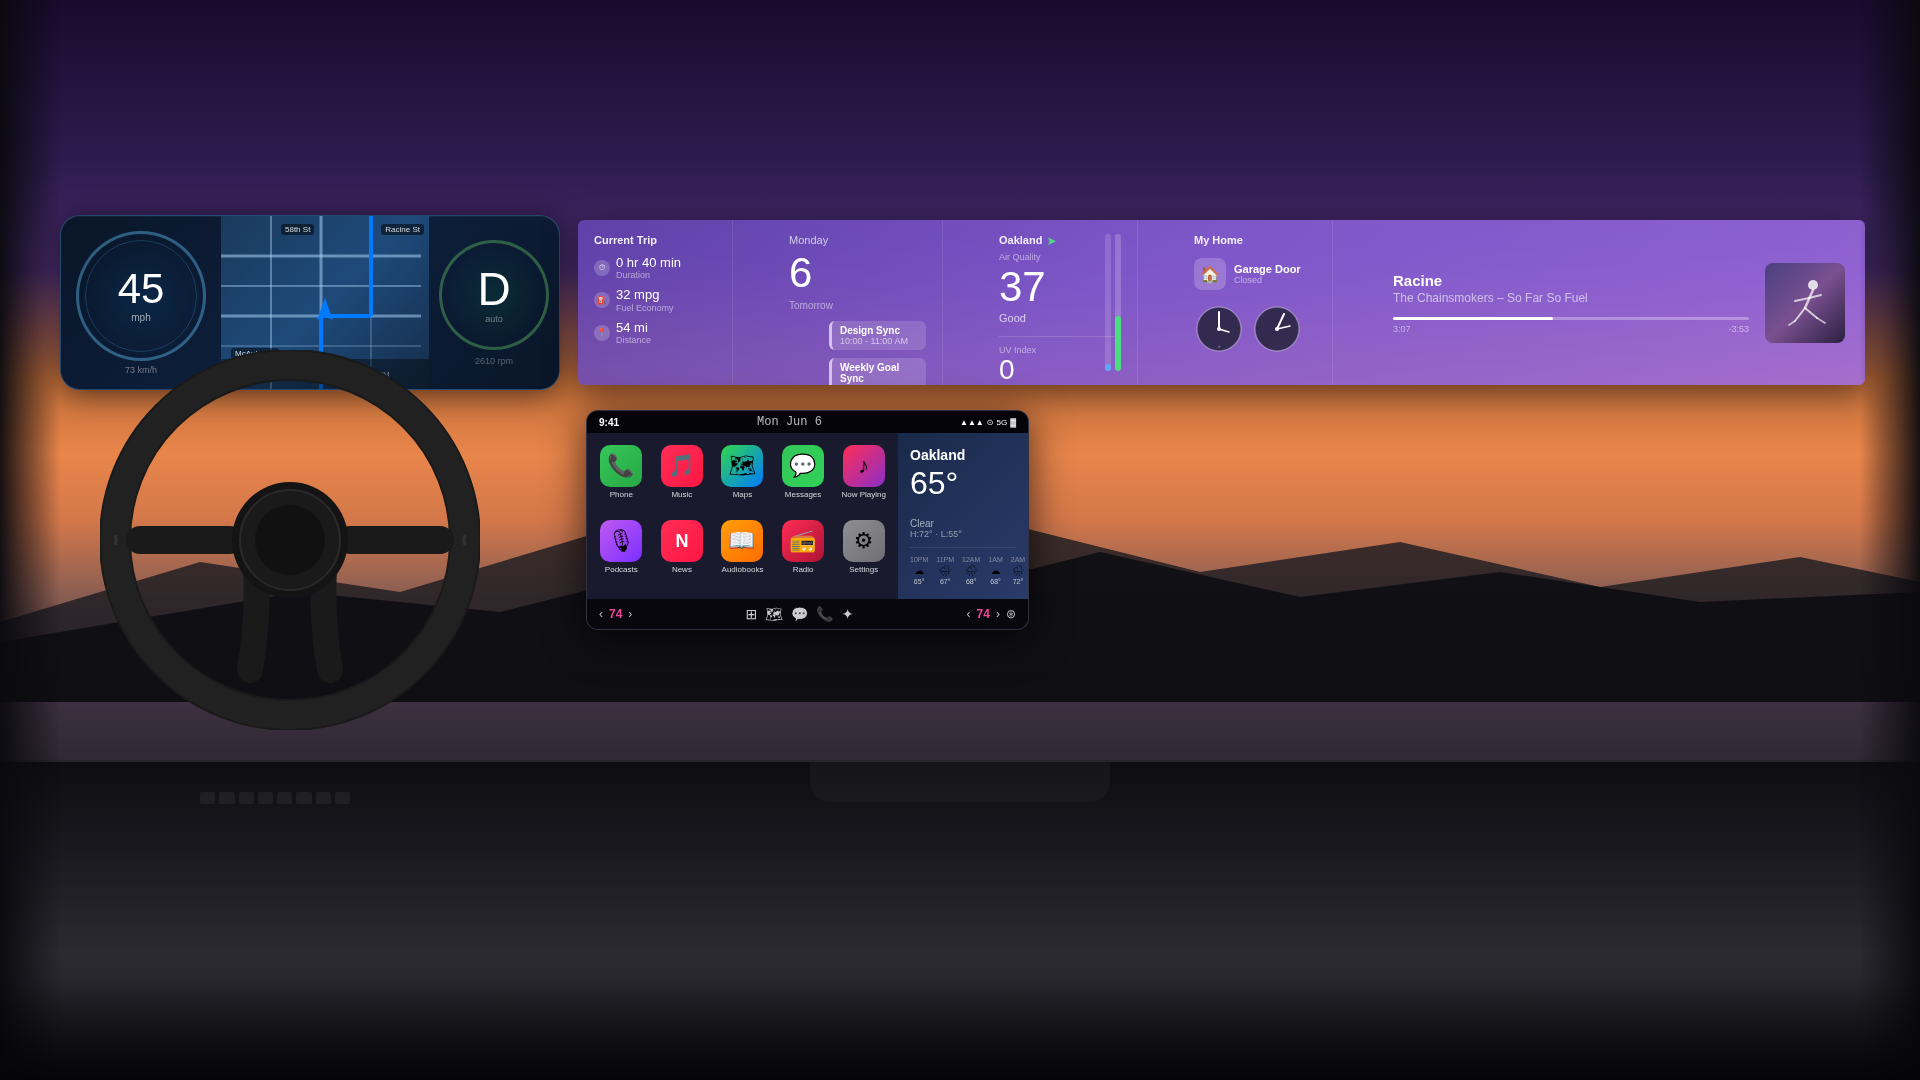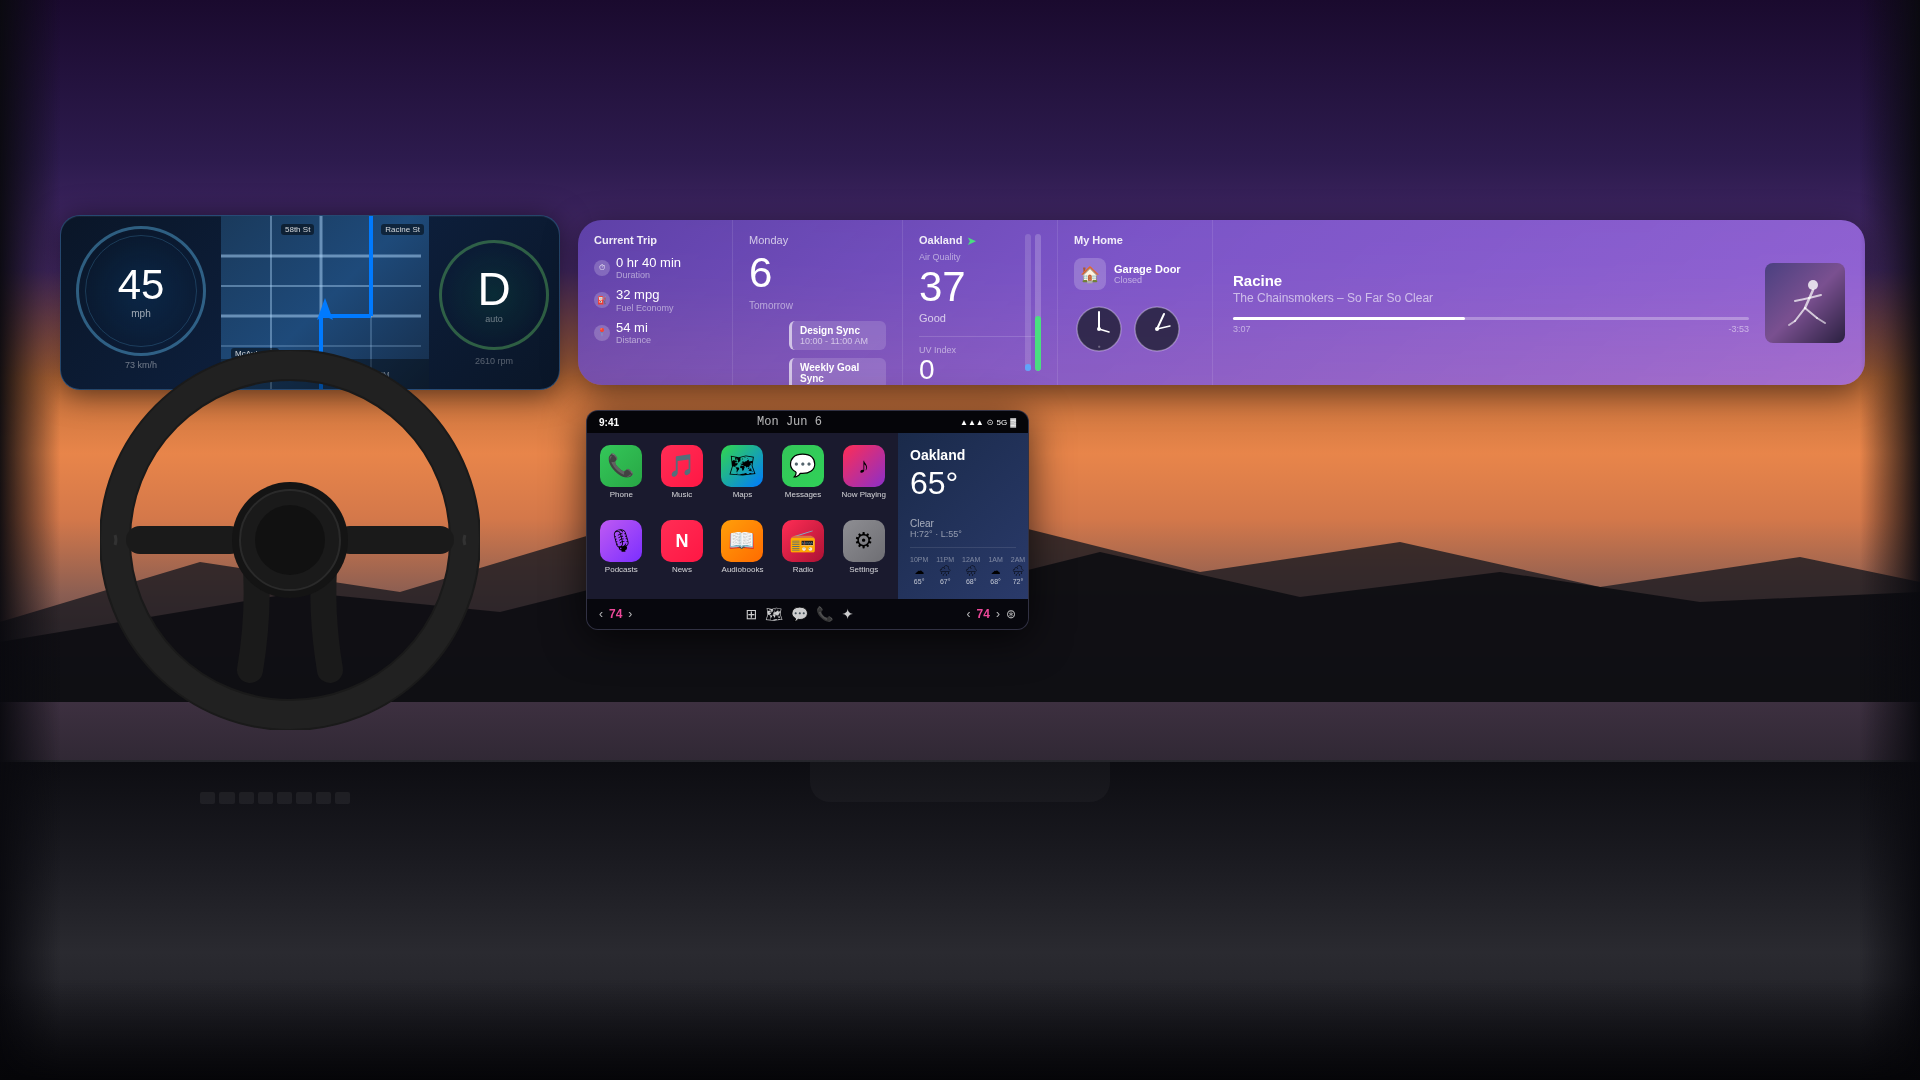--- a/index.html
+++ b/index.html
@@ -61,20 +61,21 @@
       display: flex;
       overflow: hidden;
       box-shadow: 0 4px 30px rgba(0,0,0,0.6), inset 0 1px 0 rgba(255,255,255,0.05);
     }
 
     .cluster-speedometer {
       width: 160px;
       display: flex;
       flex-direction: column;
       align-items: center;
+      justify-content: center;
       padding: 10px;
       position: relative;
     }
 
     .speed-circle {
       width: 130px;
       height: 130px;
       border-radius: 50%;
       border: 3px solid rgba(100, 200, 255, 0.4);
       display: flex;
@@ -194,25 +195,26 @@
     }
 
     
     .infotainment-bar {
       position: absolute;
       top: 220px;
       left: 578px;
       right: 55px;
       height: 165px;
       background: linear-gradient(135deg, rgba(100, 70, 180, 0.85) 0%, rgba(130, 90, 210, 0.9) 40%, rgba(160, 110, 230, 0.85) 100%);
-      border-radius: 24px;
+      border-radius: 6px;
       display: flex;
       overflow: hidden;
       backdrop-filter: blur(20px);
       box-shadow: 0 8px 32px rgba(0,0,0,0.5);
+      gap: 40px;
     }
 
     
     .widget {
       padding: 14px 16px;
       border-right: 1px solid rgba(255,255,255,0.1);
       display: flex;
       flex-direction: column;
       gap: 4px;
     }
@@ -906,21 +908,21 @@
         <line x1="25" y1="25" x2="32" y2="10" stroke="white" stroke-width="2" stroke-linecap="round"></line>
         <line x1="25" y1="25" x2="38" y2="22" stroke="white" stroke-width="1.5" stroke-linecap="round"></line>
         <circle cx="25" cy="25" r="2" fill="white"></circle>
       </svg>
     </div>
   </div>
 
   <div class="widget-music">
     <div class="music-info">
       <div class="music-song">Racine</div>
-      <div class="music-artist">The Chainsmokers – So Far So Clear</div>
+      <div class="music-artist">The Chainsmokers – So Far So Fuel</div>
       <div class="music-progress-bar">
         <div class="music-progress-fill"></div>
       </div>
       <div class="music-times">
         <span class="music-time">3:07</span>
         <span class="music-time">-3:53</span>
       </div>
     </div>
     <div class="music-artwork">
       <div class="music-artwork-inner">

